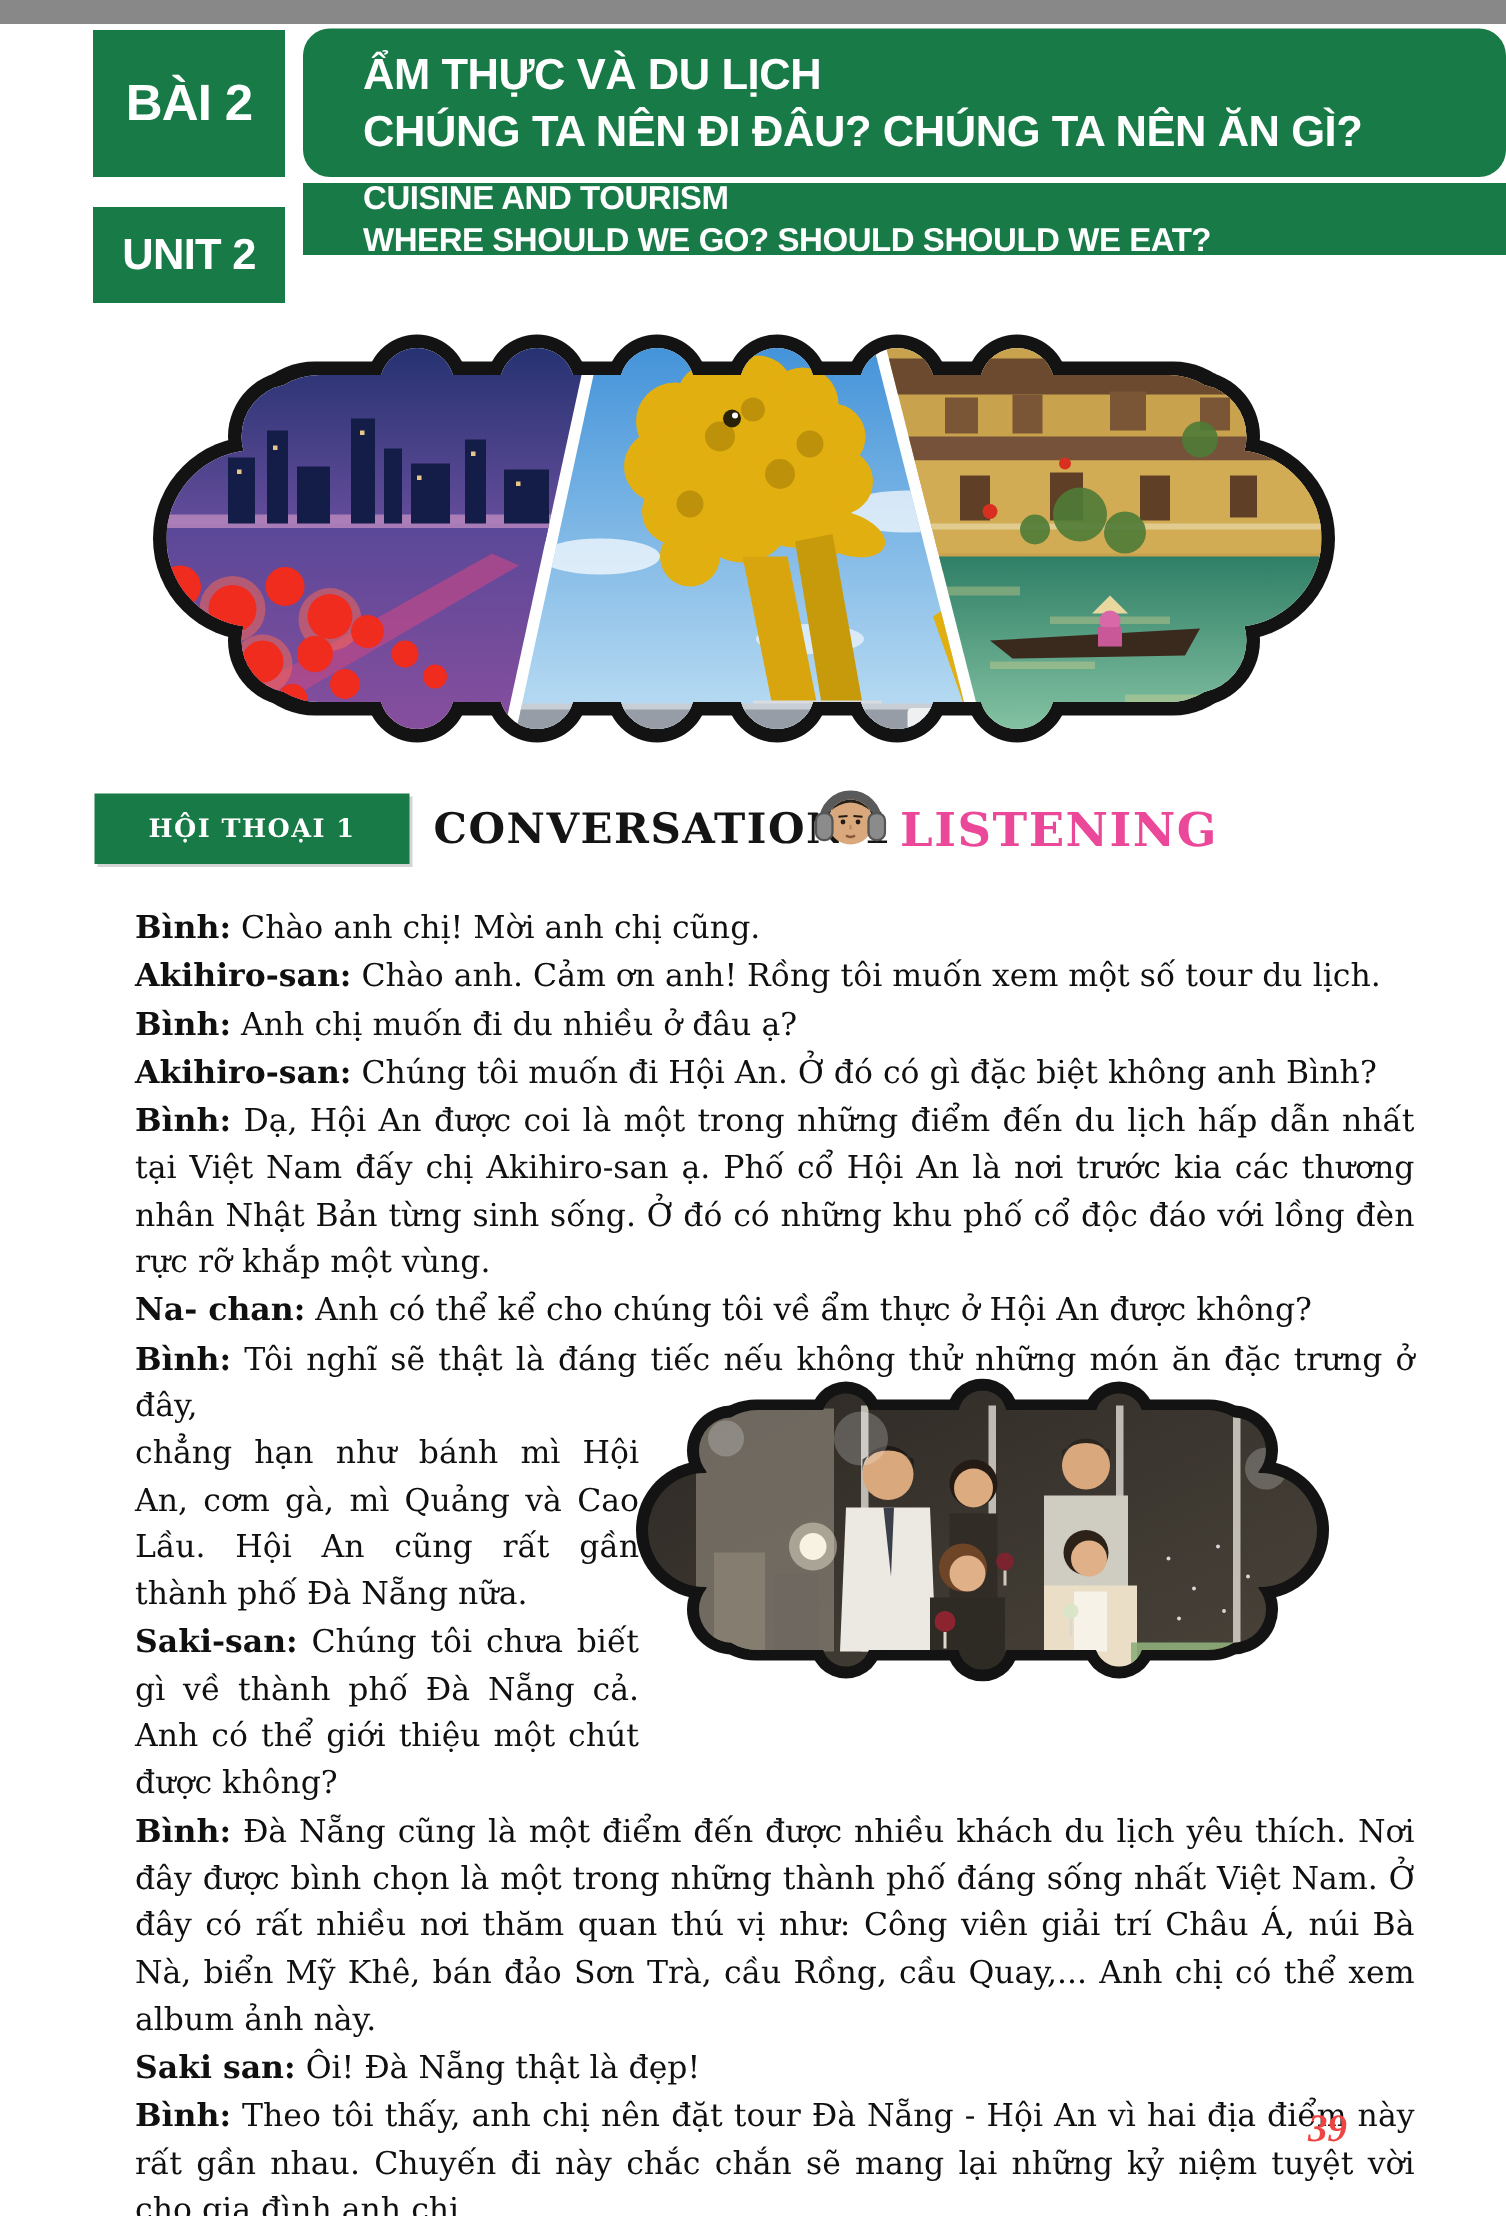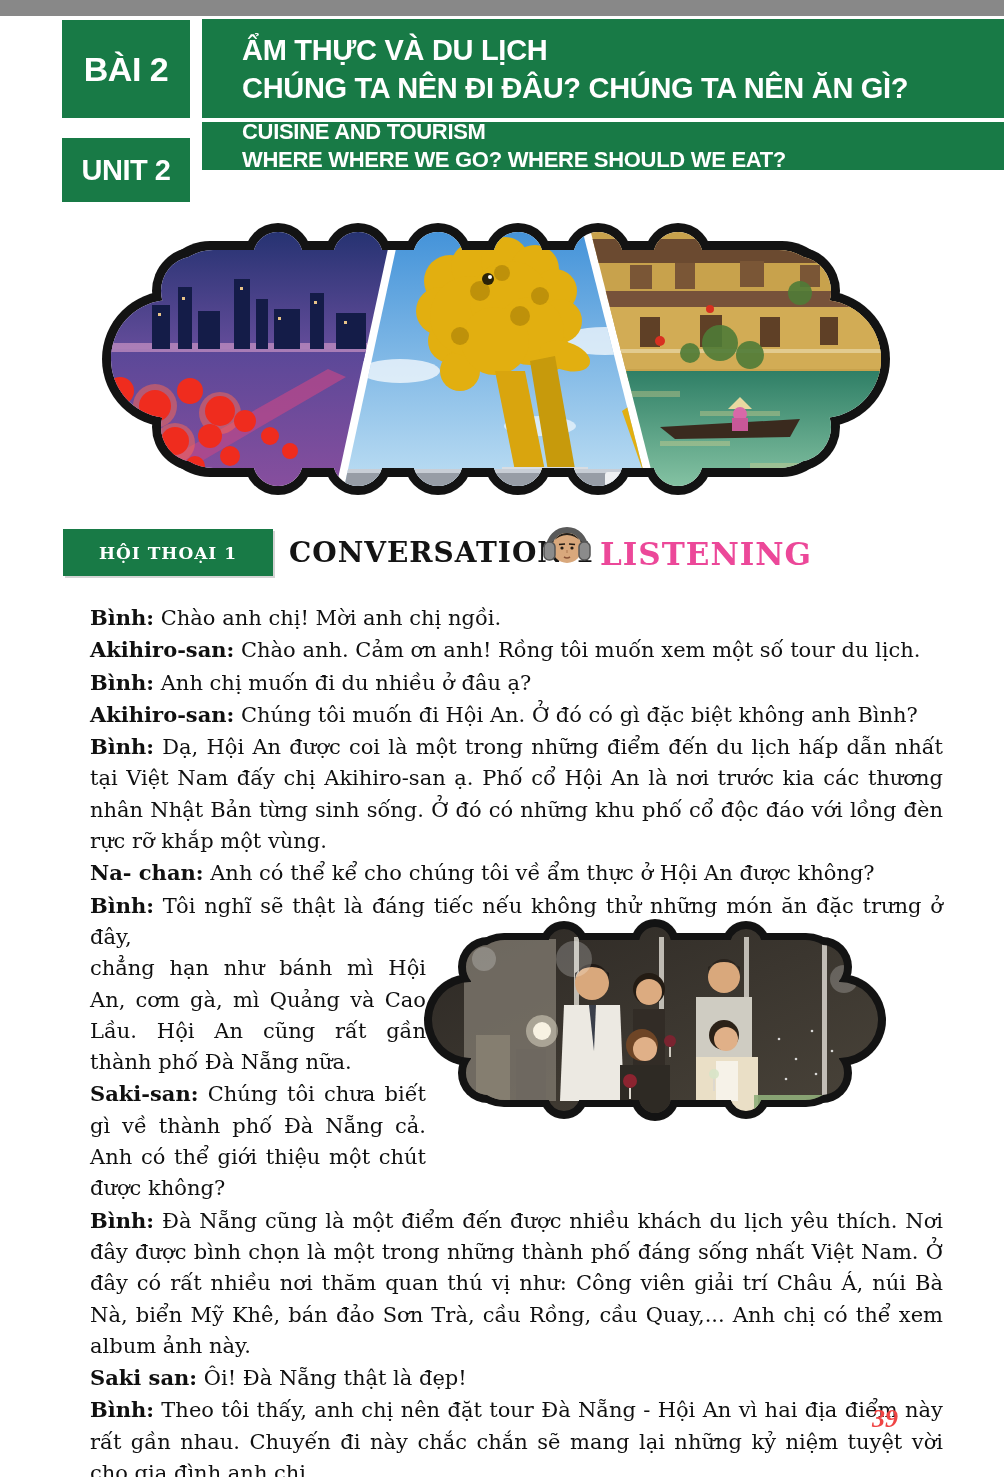--- a/index.html
+++ b/index.html
@@ -16,21 +16,21 @@
     font-family:"Liberation Sans", sans-serif;font-weight:bold;letter-spacing:-0.5px;
   }
   .lesson-box{top:4px;height:98px;font-size:34px;}
   .unit-box{top:122px;height:64px;font-size:29px;}
   .banner{
     position:absolute;left:202px;right:0;
     background:var(--green,#187a46);color:#fff;
     font-family:"Liberation Sans", sans-serif;font-weight:bold;letter-spacing:-0.3px;
     display:flex;flex-direction:column;justify-content:center;padding-left:40px;box-sizing:border-box;
   }
-  .banner-vi{top:3px;height:99px;font-size:29px;line-height:38px;}
+  .banner-vi{top:3px;height:99px;font-size:29px;line-height:38px;border-radius:18px;}
   .banner-en{top:106px;height:48px;font-size:22px;line-height:28px;}
   
   .collage{position:absolute;left:100px;top:205px;width:792px;height:276px;}
   
   .section-badge{
     position:absolute;left:63px;top:513px;width:210px;height:47px;
     background:var(--green,#187a46);color:#fff;
     display:flex;align-items:center;justify-content:center;
     font-size:17px;font-weight:bold;letter-spacing:1px;
     box-shadow:2px 2px 0 #d4d4d4;
@@ -64,21 +64,21 @@
   </div>
   <div class="unit-box">
     <span>UNIT 2</span>
   </div>
   <div class="banner banner-vi">
     <div>ẨM THỰC VÀ DU LỊCH</div>
     <div>CHÚNG TA NÊN ĐI ĐÂU? CHÚNG TA NÊN ĂN GÌ?</div>
   </div>
   <div class="banner banner-en">
     <div>CUISINE AND TOURISM</div>
-    <div>WHERE WHERE WE GO? WHERE SHOULD WE EAT?</div>
+    <div>WHERE SHOULD WE GO? SHOULD SHOULD WE EAT?</div>
   </div>
 
   <svg class="collage" viewBox="0 0 792 276">
     <defs>
       <clipPath id="cloudIn">
         <rect x="67" y="29" width="658" height="218" rx="46"></rect>
         <circle cx="70" cy="138" r="59"></circle>
           <circle cx="96" cy="70" r="35"></circle>
           <circle cx="96" cy="206" r="35"></circle>
         <circle cx="722" cy="138" r="59"></circle>
@@ -292,21 +292,21 @@
     <circle cx="19" cy="28" r="1.6" fill="#241c14"></circle>
       <circle cx="29" cy="28" r="1.6" fill="#241c14"></circle>
     <path d="M16,24.5 L22,24" stroke="#241c14" stroke-width="1.4" fill="none"></path>
     <path d="M26,24 L32,24.5" stroke="#241c14" stroke-width="1.4" fill="none"></path>
     <path d="M21,37 Q24,39 27,37" stroke="#8a5438" stroke-width="1.6" fill="none"></path>
     <path d="M24,30 L24,33" stroke="#b9865e" stroke-width="1.4" fill="none"></path>
   </svg>
   <div class="activity-label">LISTENING</div>
 
   <div class="conversation">
-    <p class="line"><b>Bình:</b> <span>Chào anh chị! Mời anh chị ngồi.</span></p>
+    <p class="line"><b>Bình:</b> <span>Chào anh chị! Mời anh chị cũng.</span></p>
     <p class="line"><b>Akihiro-san:</b> <span>Chào anh. Cảm ơn anh! Rồng tôi muốn xem một số tour du lịch.</span></p>
     <p class="line"><b>Bình:</b> <span>Anh chị muốn đi du nhiều ở đâu ạ?</span></p>
     <p class="line"><b>Akihiro-san:</b> <span>Chúng tôi muốn đi Hội An. Ở đó có gì đặc biệt không anh Bình?</span></p>
     <p class="line"><b>Bình:</b> <span>Dạ, Hội An được coi là một trong những điểm đến du lịch hấp dẫn nhất tại Việt Nam đấy chị Akihiro-san ạ. Phố cổ Hội An là nơi trước kia các thương nhân Nhật Bản từng sinh sống. Ở đó có những khu phố cổ độc đáo với lồng đèn rực rỡ khắp một vùng.</span></p>
     <p class="line"><b>Na- chan:</b> <span>Anh có thể kể cho chúng tôi về ẩm thực ở Hội An được không?</span></p>
     <p class="line"><b>Bình:</b> <span>Tôi nghĩ sẽ thật là đáng tiếc nếu không thử những món ăn đặc trưng ở đây,</span></p>
     <div class="narrow">
       <p class="line"><span>chẳng hạn như bánh mì Hội An, cơm gà, mì Quảng và Cao Lầu. Hội An cũng rất gần thành phố Đà Nẵng nữa.</span></p>
       <p class="line"><b>Saki-san:</b> <span>Chúng tôi chưa biết gì về thành phố Đà Nẵng cả. Anh có thể giới thiệu một chút được không?</span></p>
     </div>

